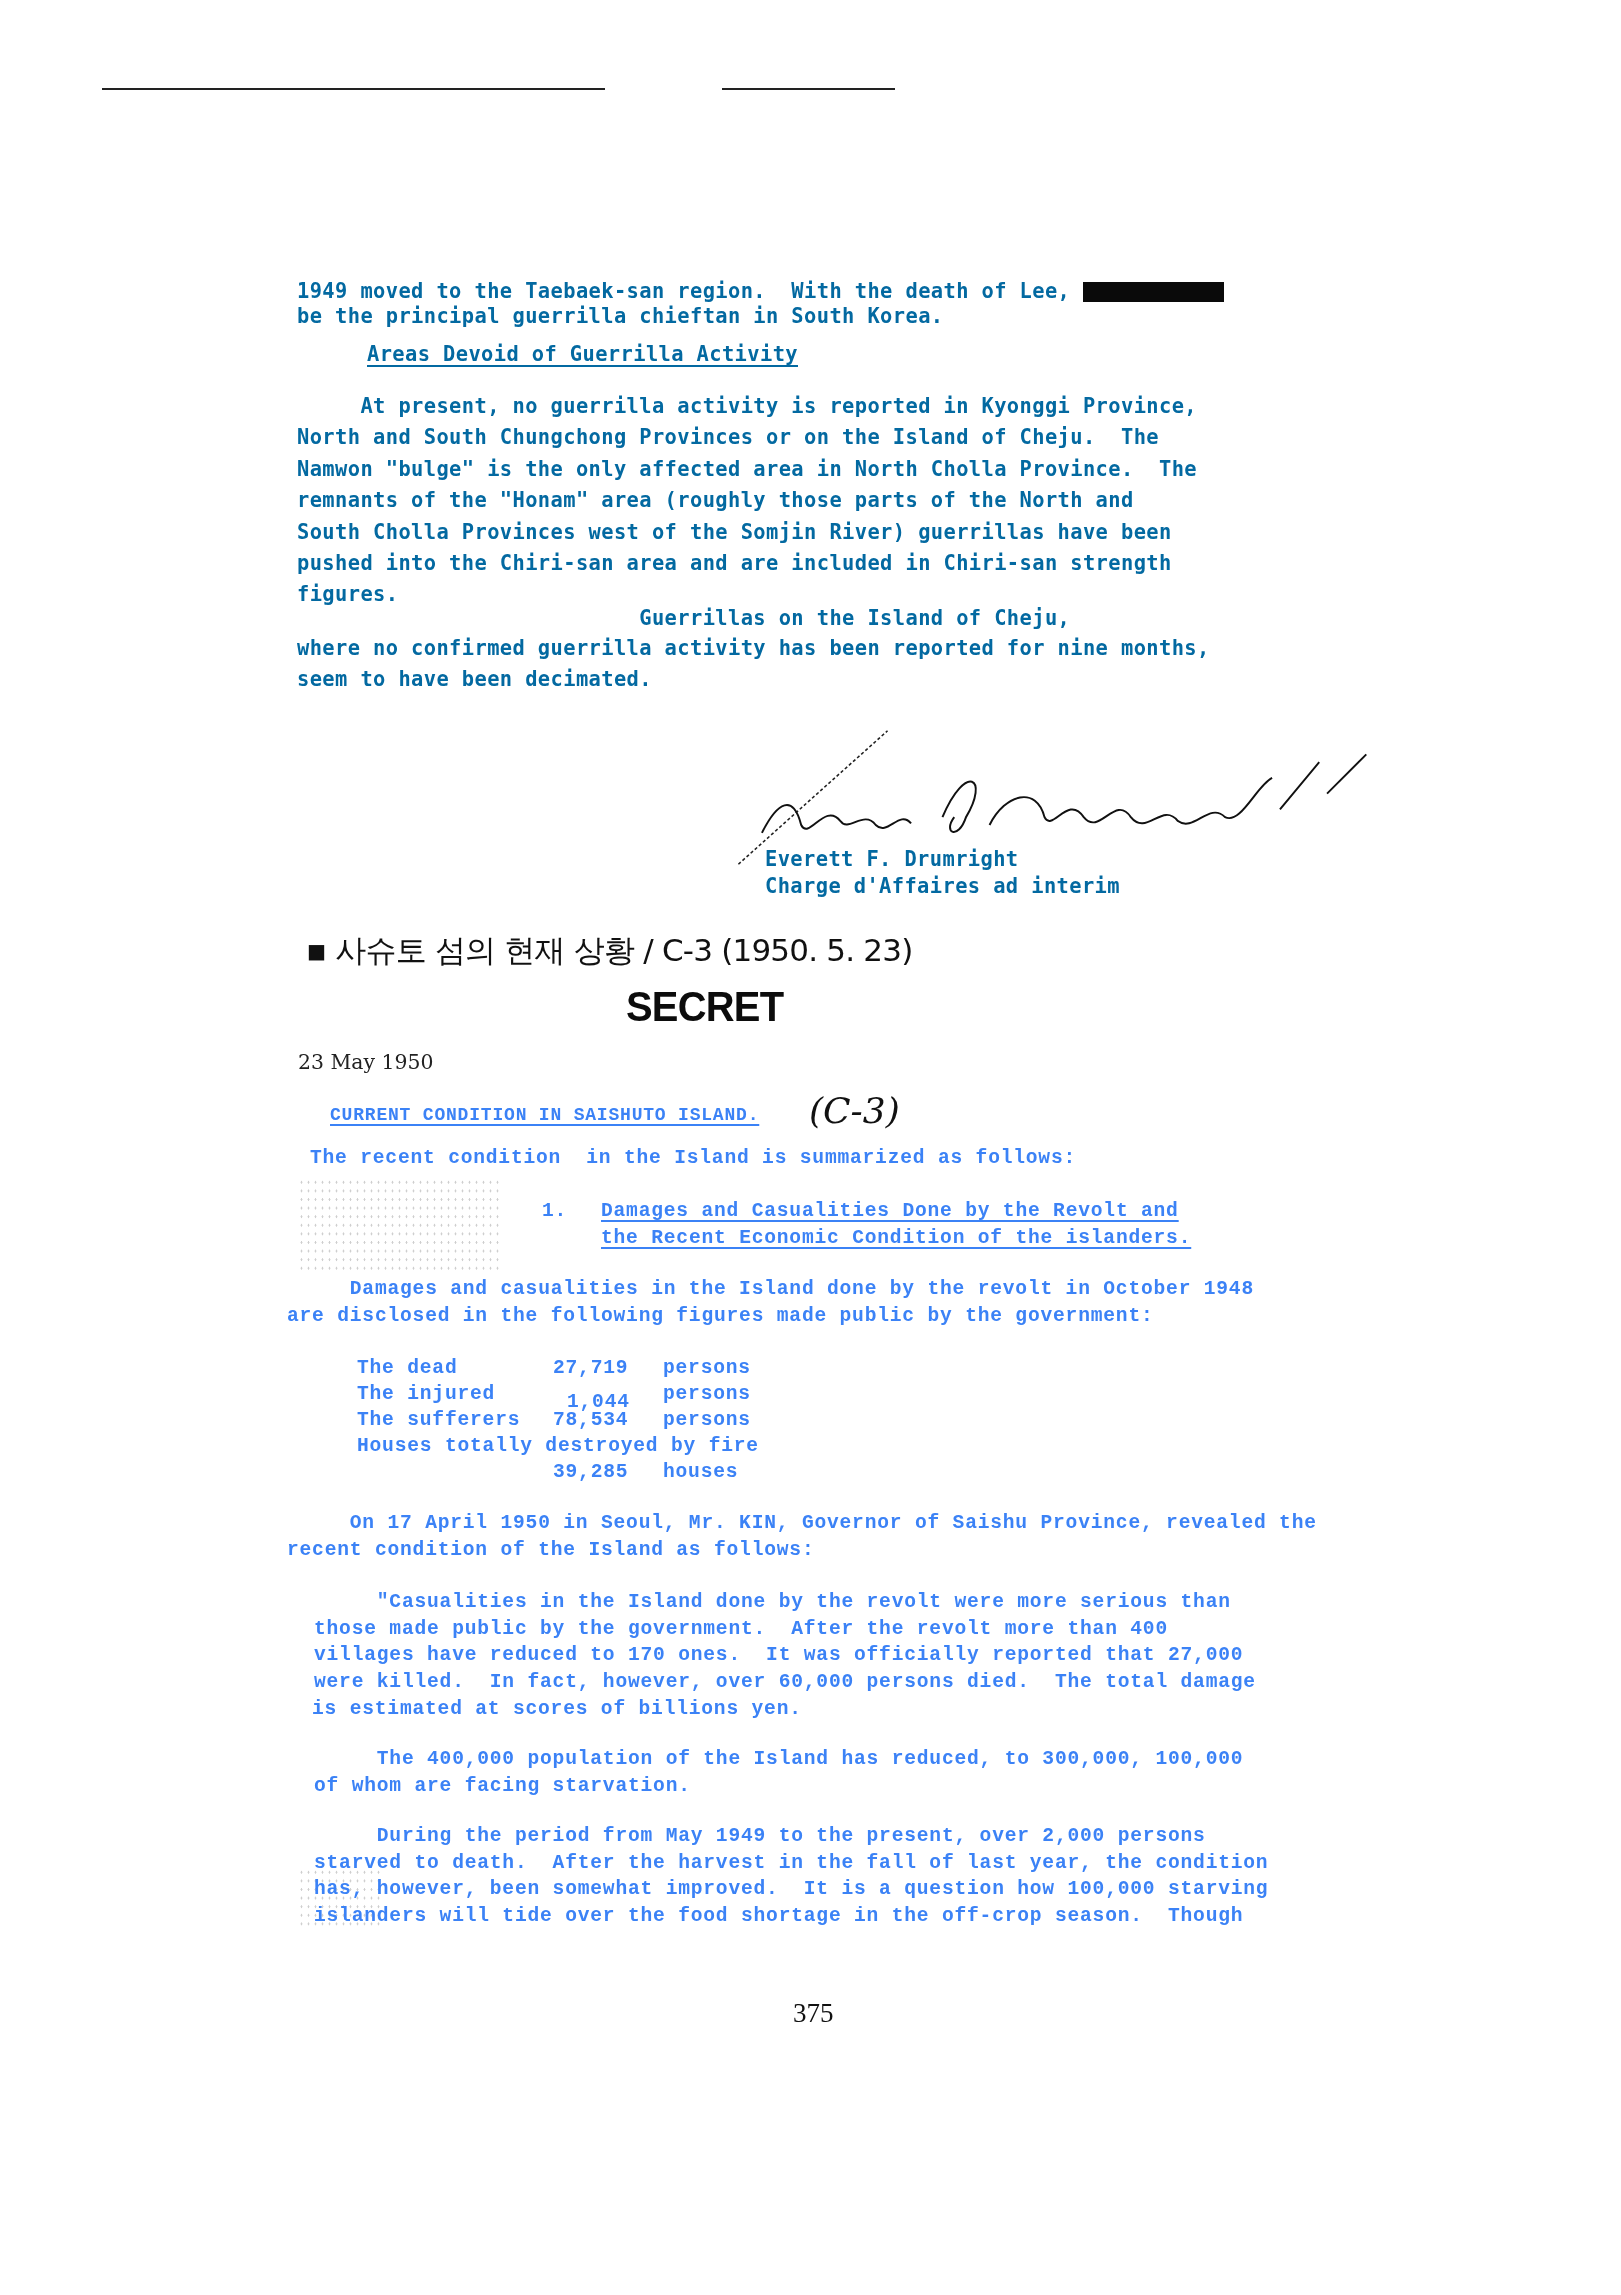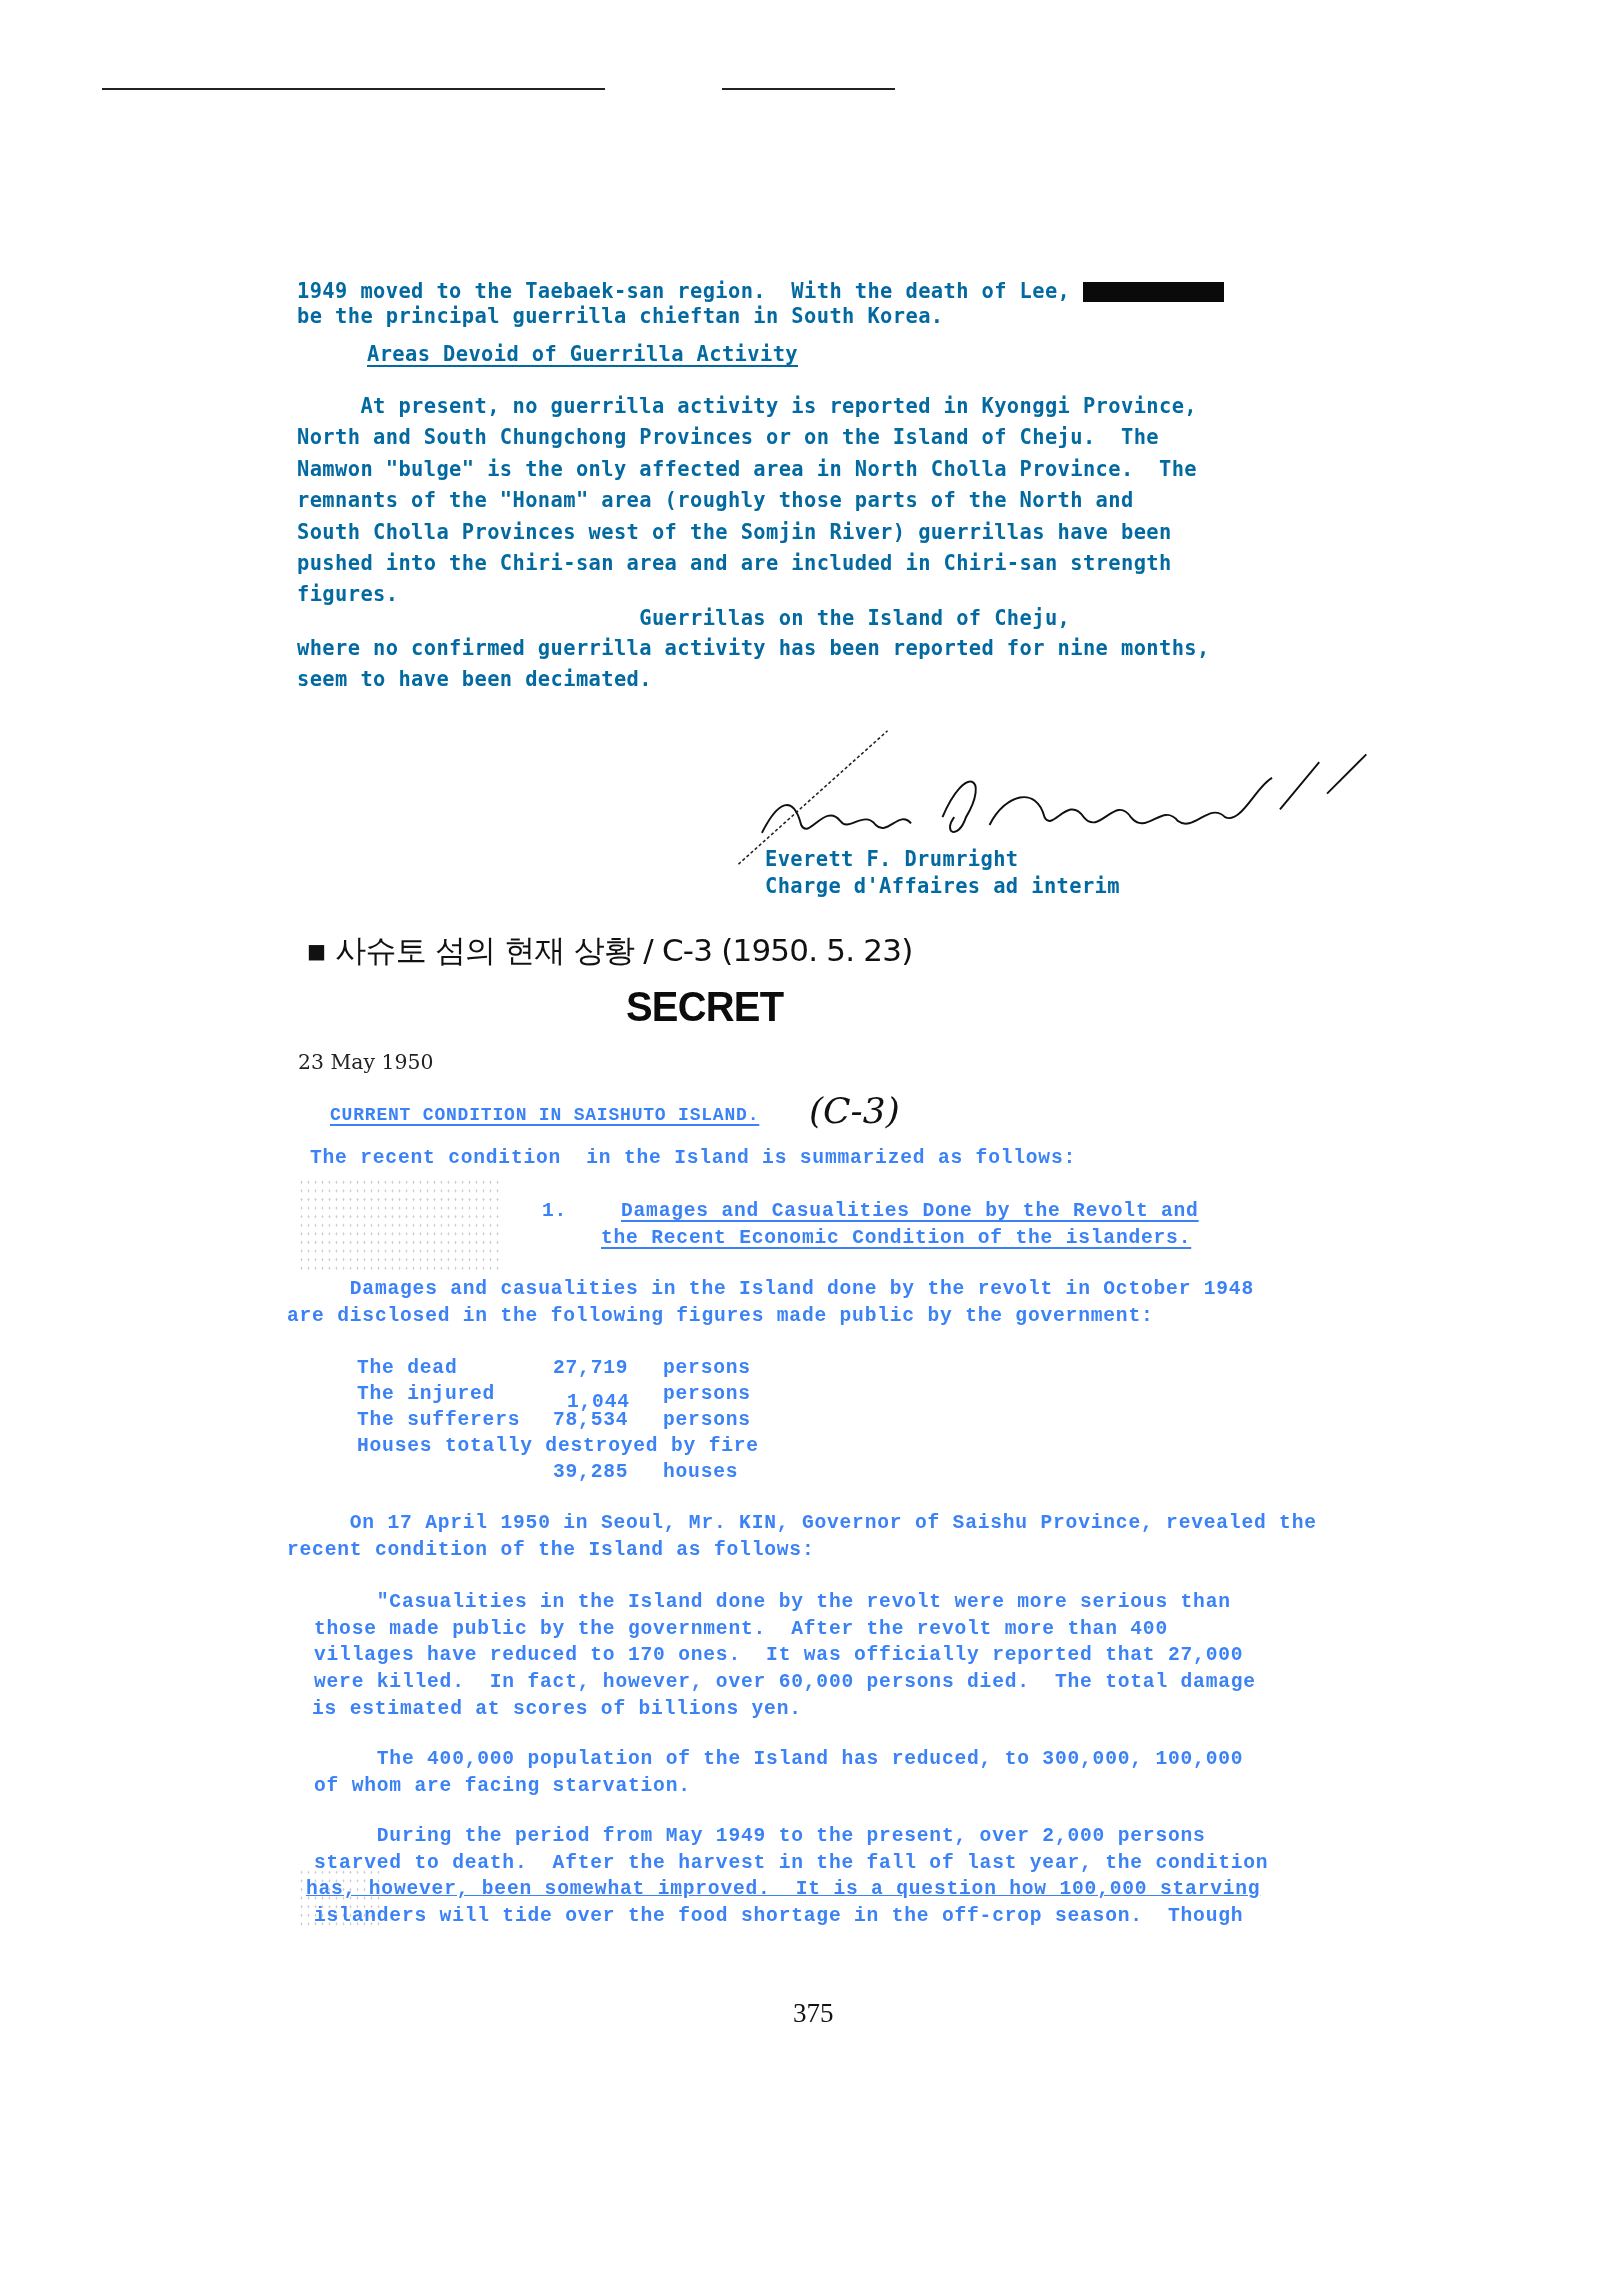--- a/index.html
+++ b/index.html
@@ -65,21 +65,21 @@
   <div class="tw2 u" style="left:330px; top:1102px; font-size:18px;">CURRENT CONDITION IN SAISHUTO ISLAND.</div>
   <div class="hand" style="left:809px; top:1090px;">(C-3)</div>
 
   <div class="tw2" style="left:310px; top:1145px;">The recent condition  in the Island is summarized as follows:</div>
 
   <div class="speck" style="left:298px; top:1178px; width:204px; height:94px;"></div>
   <div class="speck" style="left:298px; top:1868px; width:86px; height:63px;"></div>
 
   <div>
     <div class="tw2" style="left:542px; top:1198px;">1.</div>
-    <div class="tw2 u" style="left:601px; top:1198px;margin-left:20px;">Damages and Casualities Done by the Revolt and</div>
+    <div class="tw2 u" style="left:601px; top:1198px;">Damages and Casualities Done by the Revolt and</div>
     <div class="tw2 u" style="left:601px; top:1225px;">the Recent Economic Condition of the islanders.</div>
   </div>
 
   <div>
     <div class="tw2" style="left:287px; top:1276px;">     Damages and casualities in the Island done by the revolt in October 1948</div>
     <div class="tw2" style="left:287px; top:1303px;">are disclosed in the following figures made public by the government:</div>
   </div>
 
   <div>
     <div>
@@ -118,19 +118,19 @@
   </div>
 
   <div>
     <div class="tw2" style="left:314px; top:1746px;">     The 400,000 population of the Island has reduced, to 300,000, 100,000</div>
     <div class="tw2" style="left:314px; top:1773px;">of whom are facing starvation.</div>
   </div>
 
   <div>
     <div class="tw2" style="left:314px; top:1823px;">     During the period from May 1949 to the present, over 2,000 persons</div>
     <div class="tw2" style="left:314px; top:1850px;">starved to death.  After the harvest in the fall of last year, the condition</div>
-    <div class="tw2" style="left:306px; top:1876px;text-decoration:underline;">has, however, been somewhat improved.  It is a question how 100,000 starving</div>
+    <div class="tw2" style="left:314px; top:1876px;">has, however, been somewhat improved.  It is a question how 100,000 starving</div>
     <div class="tw2" style="left:314px; top:1903px;">islanders will tide over the food shortage in the off-crop season.  Though</div>
   </div>
 
   <div class="pageno">375</div>
 </div>
 
 
 </body></html>

